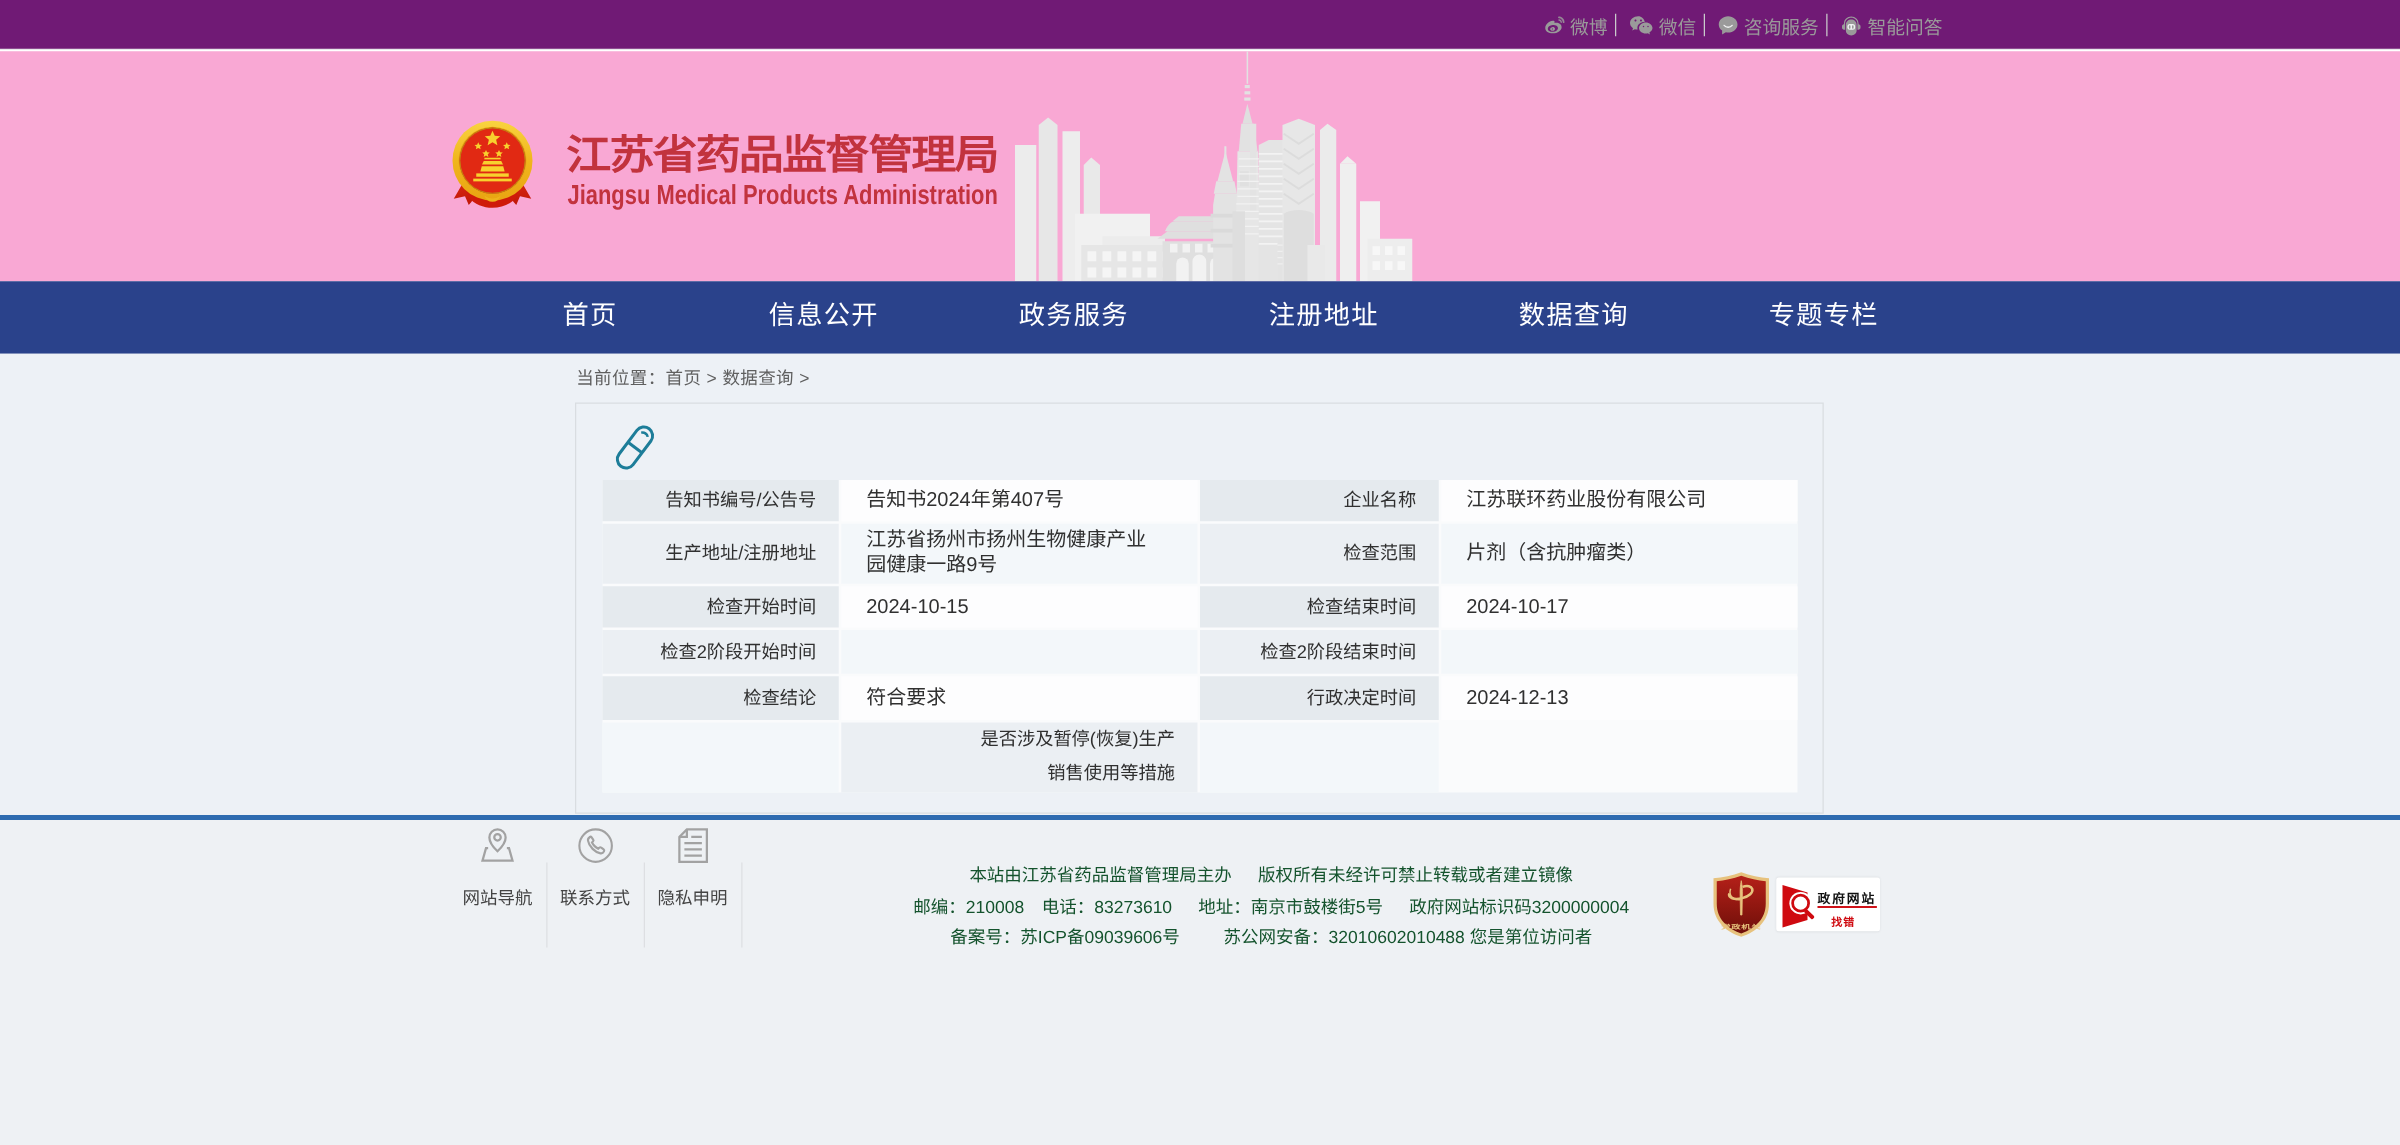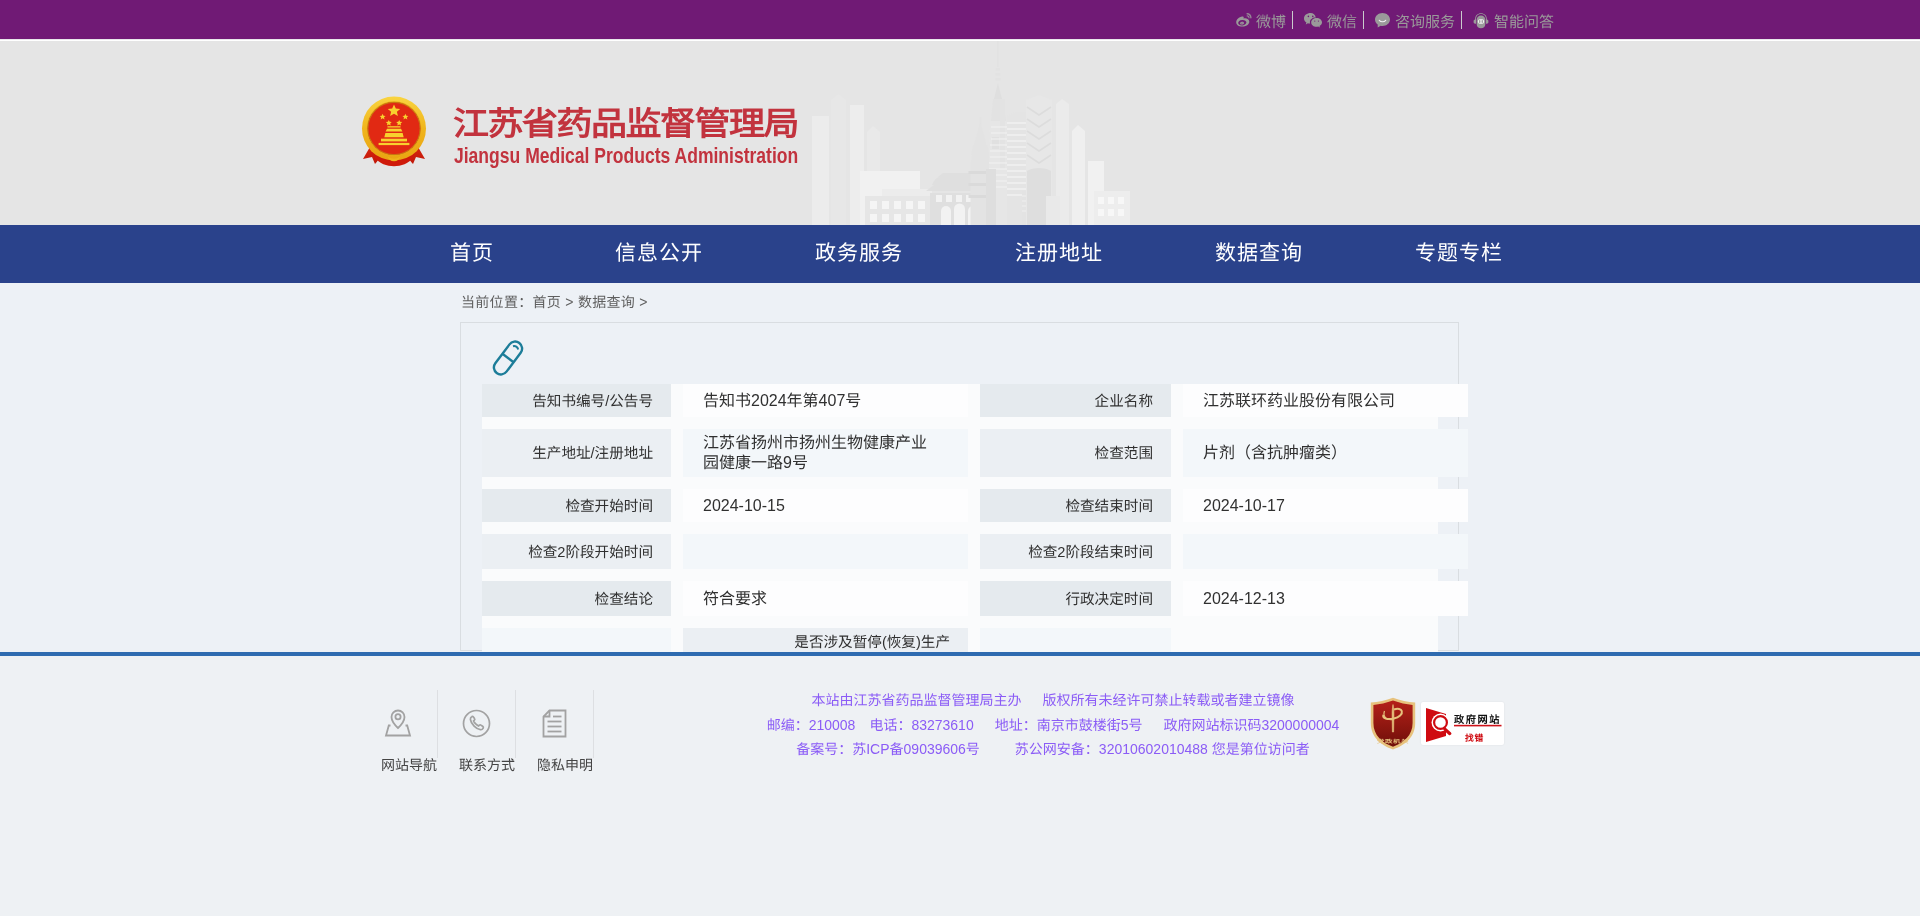--- a/index.html
+++ b/index.html
@@ -5,48 +5,48 @@
 *{margin:0;padding:0;box-sizing:border-box}
 html,body{width:1920px;height:916px;overflow:hidden;background:#fff;
   font-family:"Liberation Sans",sans-serif;}
 
 #topbar{position:absolute;left:0;top:0;width:1920px;height:40px;background:#701a75;border-bottom:1px solid #e7e8ea}
 #tbitems{position:absolute;right:366px;top:0;height:40px;display:flex;align-items:center;color:#9a9a9a;font-size:15px;white-space:nowrap}
 #tbitems .it{display:flex;align-items:center}
 #tbitems .ic{margin-right:4px;display:flex;align-items:center}
 #tbitems .sep{width:1px;height:18px;background:#c9cacc;margin:0 10px 0 6px}
 
-#header{position:absolute;left:0;top:41px;width:1920px;height:184px;background:#e5e5e5}
+#header{position:absolute;left:0;top:41px;width:1920px;height:184px;background:#f9a8d4}
 #emblem{position:absolute;left:360px;top:55px}
 #titlecn{position:absolute;left:453px;top:56px;font-size:36px;font-weight:bold;color:#c2333e;letter-spacing:-1.5px;white-space:nowrap;transform:scale(1,.91);transform-origin:0 0}
 #titleen{position:absolute;left:454px;top:102px;font-size:22px;font-weight:bold;color:#c2333e;white-space:nowrap;transform:scaleX(.797);transform-origin:0 0}
 #skyline{position:absolute;left:810px;top:0px}
 
 #nav{position:absolute;left:0;top:225px;width:1920px;height:58px;background:#2a428b}
 #nav .ni{position:absolute;top:0;height:58px;line-height:55px;color:#fff;font-size:21px;letter-spacing:1px;transform:translateX(-50%);white-space:nowrap}
 
 #content{position:absolute;left:0;top:283px;width:1920px;height:369px;background:#edf1f6}
 #crumb{position:absolute;left:461px;top:291px;font-size:14px;color:#5f5f5f;letter-spacing:.3px}
 #panel{position:absolute;left:460px;top:322px;width:999px;height:329px;border:1px solid #d9dde1}
 #pill{position:absolute;left:489px;top:337px}
 #grid{position:absolute;left:482px;top:384px;width:956px;display:grid;
   grid-template-columns:189px 285px 191px 285px;
   grid-template-rows:33px 48px 33px 35px 35px 56px;
-  gap:12px;background:#fafbfc;font-size:14.6px;color:#303030}
+  gap:2px;background:#fafbfc;font-size:14.6px;color:#303030}
 #grid .l{display:flex;align-items:center;justify-content:flex-end;text-align:right;padding-right:18px;line-height:20px}
 #grid .v{display:flex;align-items:center;justify-content:flex-start;padding:0 28px 0 20px;font-size:16px;line-height:20px}
 #grid .r1{background:#e5eaee}#grid .r2{background:#ebeff3}
 #grid .w1{background:#fdfdfe}#grid .w2{background:#f3f7fa}
 
 #blueline{position:absolute;left:0;top:652px;width:1920px;height:4px;background:#2e6bb0}
 #footer{position:absolute;left:0;top:656px;width:1920px;height:260px;background:#eef1f4}
 .fsep{position:absolute;width:1px;height:68px;top:690px;background:#dddfe2}
-.ficon{position:absolute;top:708px;width:78px;text-align:right;color:#444;font-size:14px}
+.ficon{position:absolute;top:661px;width:78px;text-align:center;color:#444;font-size:14px}
 .ficon svg{display:block;margin:0 auto 15px}
-#ftext{position:absolute;left:1053px;top:688px;transform:translateX(-50%);text-align:center;font-size:14px;color:#8b5cf6;line-height:24.5px;white-space:nowrap}
+#ftext{position:absolute;left:1017px;top:688px;transform:translateX(-50%);text-align:center;font-size:14px;color:#14532d;line-height:24.5px;white-space:nowrap}
 #badge1{position:absolute;left:1370px;top:697px}
 #badge2{position:absolute;left:1421px;top:702px;width:83px;height:43px;background:#fff;border-radius:2px;box-shadow:0 0 2px rgba(0,0,0,.08)}
 </style>
 </head>
 <body>
 <div id="topbar">
   <div id="tbitems">
     <span class="it"><span class="ic">
           <svg width="17" height="16" viewBox="0 0 17 16">
             <g fill="#9a9a9a">

